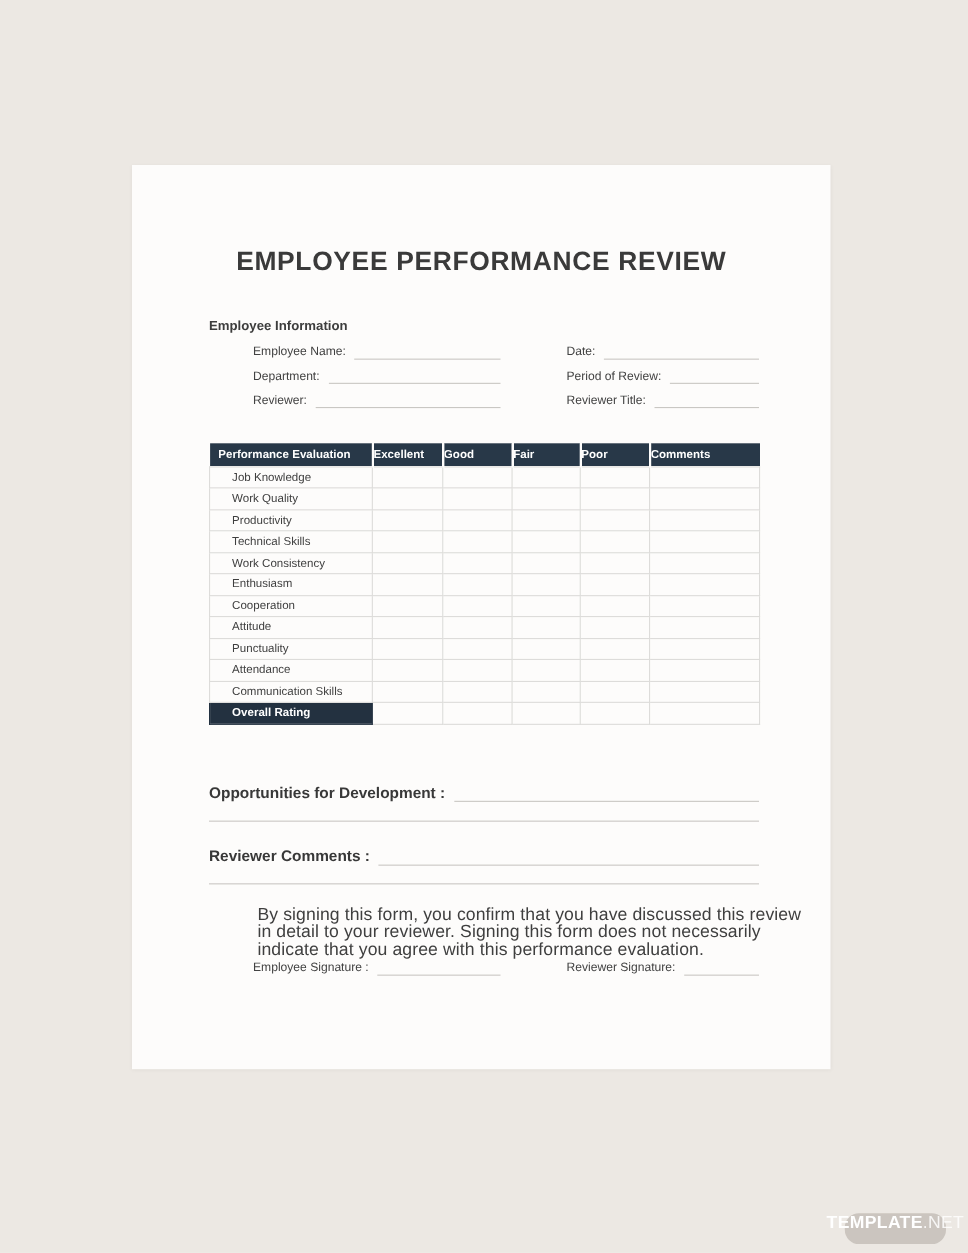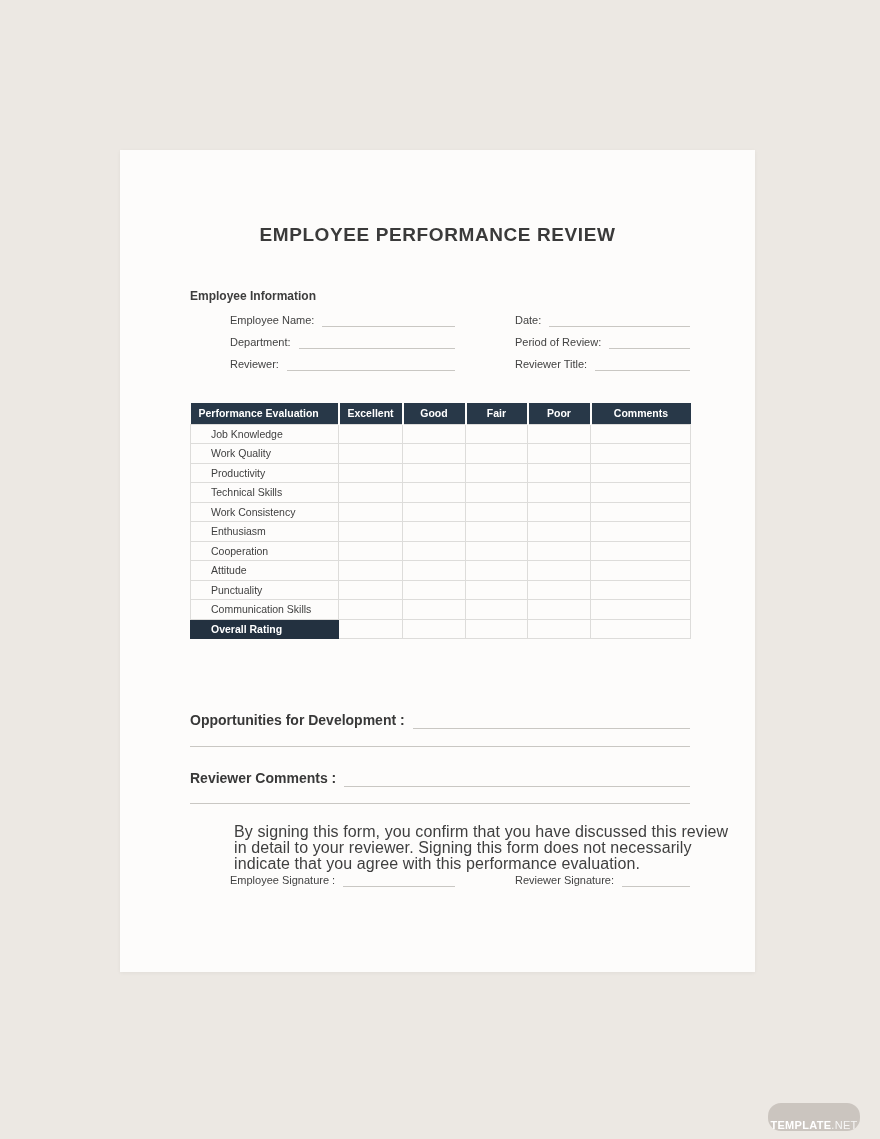--- a/index.html
+++ b/index.html
@@ -17,21 +17,21 @@
     left:120px; top:150px;
     width:635px; height:822px;
     background:#fdfcfb;
     box-shadow:0 1px 4px rgba(0,0,0,0.05);
   }
 
   .doc-title {
     position:absolute;
     top:74px; left:0; right:0;
     text-align:center;
-    font-size:19px;
+    font-size:24px;
     font-weight:bold;
     letter-spacing:0.6px;
     color:#3a3a3a;
   }
 
   .info-heading {
     position:absolute;
     top:139px; left:70px;
     font-size:12px;
     font-weight:bold;
@@ -71,21 +71,21 @@
     width:500px;
     border-collapse:collapse;
     table-layout:fixed;
   }
   .eval-table th {
     background:#283848;
     color:#ffffff;
     font-size:10.5px;
     font-weight:bold;
     height:21px;
-    text-align:center;
+    text-align:left;
     border-right:2px solid #fdfcfb;
     overflow:hidden;
     white-space:nowrap;
   }
   .eval-table th.first {
     text-align:left;
     padding-left:8px;
   }
   .eval-table th:last-child { border-right:none; }
   .eval-table td {
@@ -149,23 +149,23 @@
     grid-column-gap:20px;
   }
 
   .watermark {
     position:absolute;
     left:768px; top:1103px;
     width:92px; height:28px;
     background:#cbc5bf;
     border-radius:13px;
     display:flex;
-    align-items:flex-end;
+    align-items:flex-start;
     justify-content:center;
-    font-size:11px;
+    font-size:16px;
     color:#ffffff;
     letter-spacing:0.3px;
   }
   .watermark .bold { font-weight:bold; }
   .watermark .light { font-weight:normal; opacity:0.85; }
 </style>
 </head>
 <body>
 
 <div class="canvas">
@@ -288,20 +288,28 @@
         </tr>
         <tr>
           <td class="criterion">Punctuality</td>
           <td></td>
             <td></td>
           <td></td>
             <td></td>
           <td></td>
         </tr>
         <tr>
+          <td class="criterion">Attendance</td>
+          <td></td>
+            <td></td>
+          <td></td>
+            <td></td>
+          <td></td>
+        </tr>
+        <tr>
           <td class="criterion">Communication Skills</td>
           <td></td>
             <td></td>
           <td></td>
             <td></td>
           <td></td>
         </tr>
         <tr>
           <td class="criterion overall">Overall Rating</td>
           <td></td>

